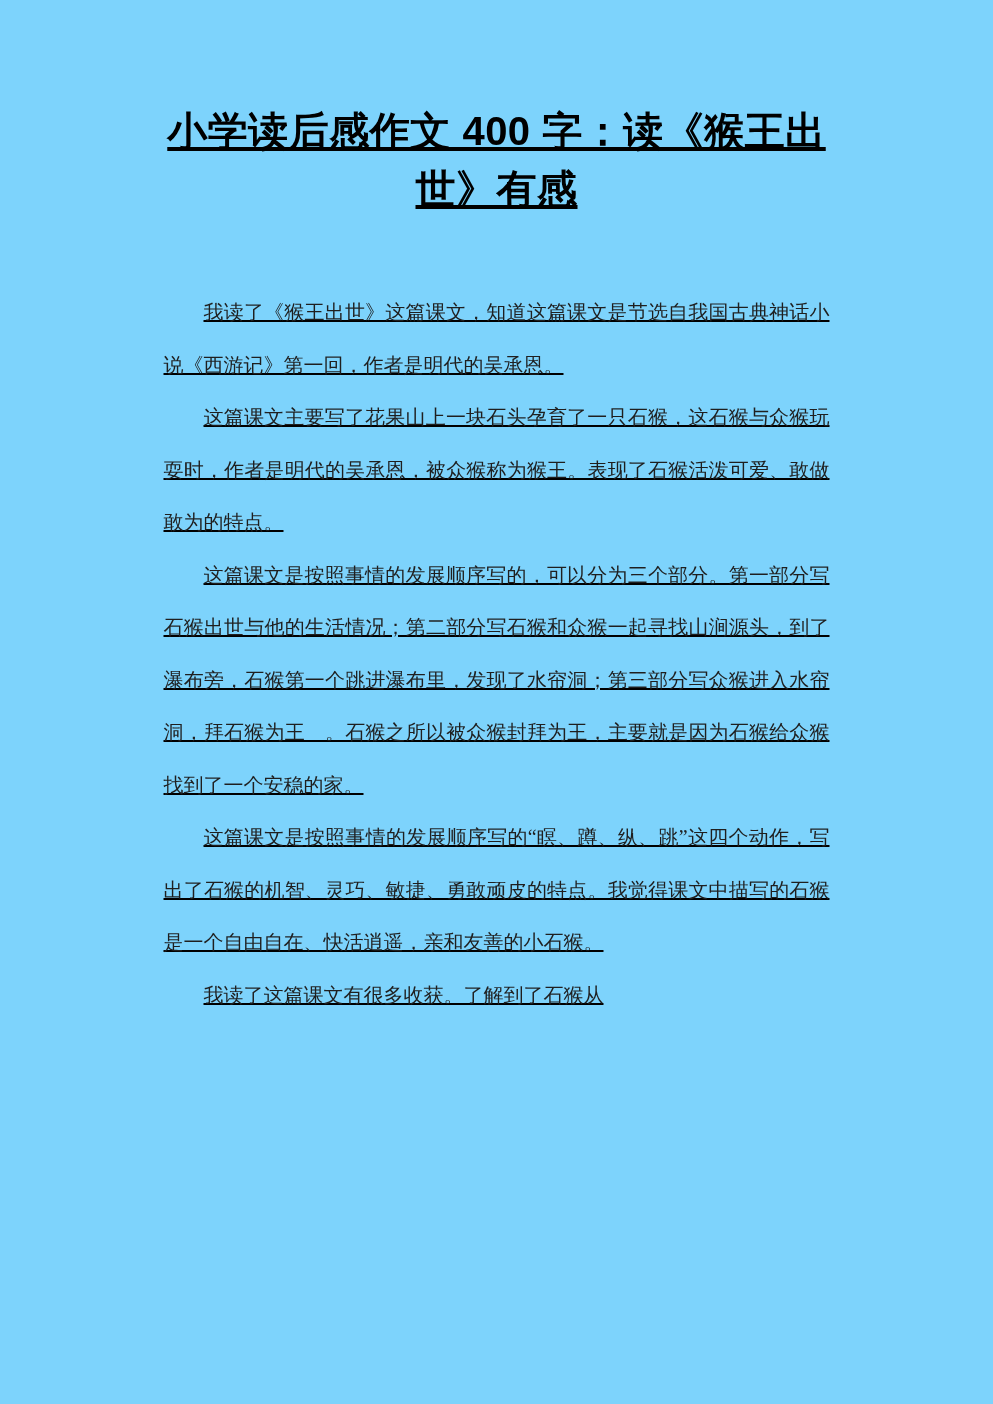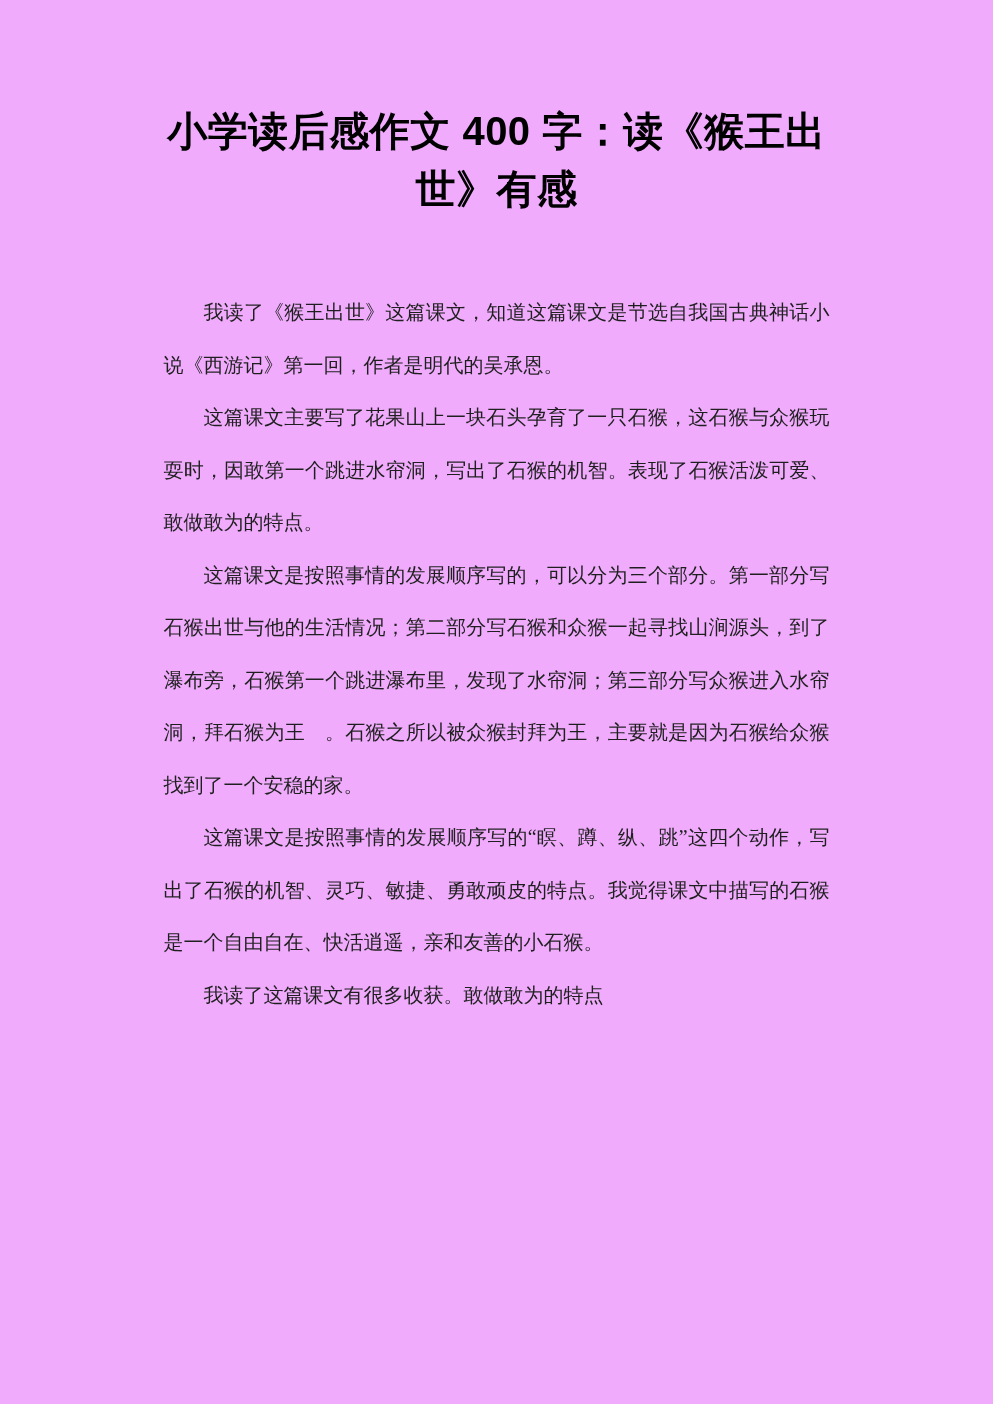--- a/index.html
+++ b/index.html
@@ -40,23 +40,23 @@
   }
   .doc-body p {
     margin: 0;
     padding: 0;
     text-indent: 2em;
   }
 </style>
 </head>
 <body style="background: rgb(239, 241, 240);">
 
-<div class="page" style="background: #f0abfc;">
+<div class="page" style="background: #7dd3fc; text-decoration: underline;">
   <h1 class="doc-title" style="color: rgb(0, 0, 0);">小学读后感作文 400 字：读《猴王出世》有感</h1>
 
   <div class="doc-body" style="color: rgb(31, 31, 31);">
     <p>我读了《猴王出世》这篇课文，知道这篇课文是节选自我国古典神话小说《西游记》第一回，作者是明代的吴承恩。</p>
-    <p>这篇课文主要写了花果山上一块石头孕育了一只石猴，这石猴与众猴玩耍时，因敢第一个跳进水帘洞，写出了石猴的机智。表现了石猴活泼可爱、敢做敢为的特点。</p>
+    <p>这篇课文主要写了花果山上一块石头孕育了一只石猴，这石猴与众猴玩耍时，作者是明代的吴承恩，被众猴称为猴王。表现了石猴活泼可爱、敢做敢为的特点。</p>
     <p>这篇课文是按照事情的发展顺序写的，可以分为三个部分。第一部分写石猴出世与他的生活情况；第二部分写石猴和众猴一起寻找山涧源头，到了瀑布旁，石猴第一个跳进瀑布里，发现了水帘洞；第三部分写众猴进入水帘洞，拜石猴为王　。石猴之所以被众猴封拜为王，主要就是因为石猴给众猴找到了一个安稳的家。</p>
     <p>这篇课文是按照事情的发展顺序写的“瞑、蹲、纵、跳”这四个动作，写出了石猴的机智、灵巧、敏捷、勇敢顽皮的特点。我觉得课文中描写的石猴是一个自由自在、快活逍遥，亲和友善的小石猴。</p>
-    <p>我读了这篇课文有很多收获。敢做敢为的特点</p>
+    <p>我读了这篇课文有很多收获。了解到了石猴从</p>
   </div>
 </div>
 
 </body></html>

